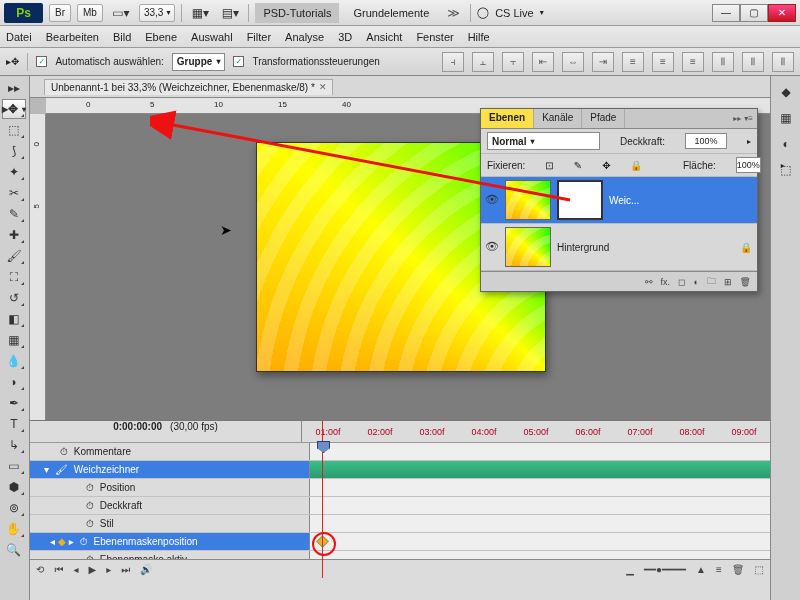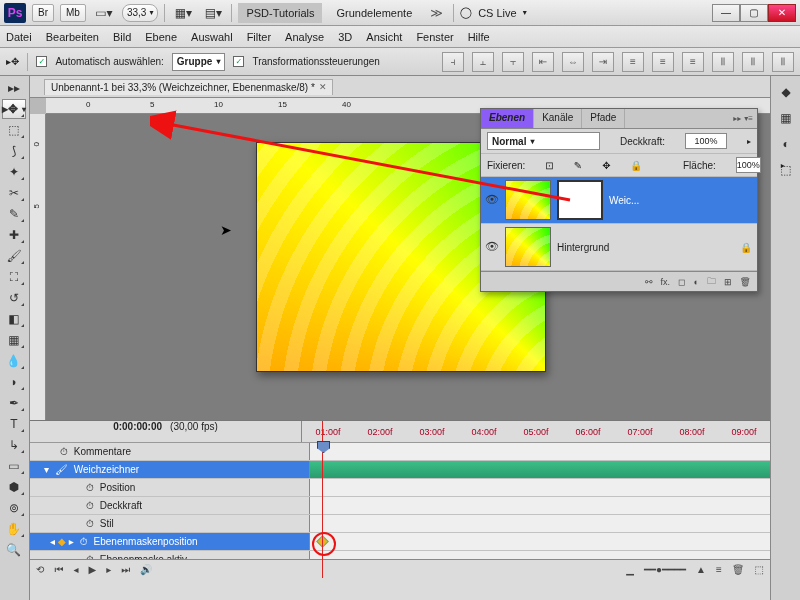--- a/index.html
+++ b/index.html
@@ -1,20 +1,20 @@
 <!DOCTYPE html>
 <html><head>
 <meta charset="utf-8">
 <style>
 * { box-sizing: border-box; margin: 0; padding: 0; font-family: "Segoe UI", Tahoma, sans-serif; }
 body { width: 800px; height: 600px; background: #b8b8b8; overflow: hidden; position: relative; font-size: 11px; color: #222; }
 .titlebar { height: 26px; background: linear-gradient(#efefef,#d9d9d9); border-bottom: 1px solid #999; display: flex; align-items: center; padding: 0 4px; gap: 6px; }
-.ps-logo { width: 22px; height: 20px; background: #0a2a5c; color: #d946ef; font-weight: bold; font-size: 12px; display: flex; align-items: center; justify-content: center; border-radius: 2px; }
+.ps-logo { width: 39px; height: 20px; background: #0a2a5c; color: #84cc16; font-weight: bold; font-size: 12px; display: flex; align-items: center; justify-content: center; border-radius: 2px; }
 .tb-btn { height: 18px; padding: 0 5px; background: linear-gradient(#fdfdfd,#e6e6e6); border: 1px solid #aaa; border-radius: 2px; font-size: 10px; display: flex; align-items: center; }
-.tb-sel { height: 18px; padding: 0 4px; background: linear-gradient(#fdfdfd,#e6e6e6); border: 1px solid #aaa; border-radius: 8px; font-size: 10px; display: flex; align-items: center; }
+.tb-sel { height: 18px; padding: 0 4px; background: linear-gradient(#fdfdfd,#e6e6e6); border: 1px solid #aaa; border-radius: 2px; font-size: 10px; display: flex; align-items: center; }
 .tb-sel::after { content: "▾"; font-size: 8px; margin-left: 3px; }
 .div { width: 1px; height: 18px; background: #aaa; }
 .title-tab { padding: 0 8px; height: 20px; display: flex; align-items: center; font-size: 11px; }
 .title-tab.active { background: #c4c4c4; }
 .chev { font-size: 12px; color: #555; padding: 0 4px; }
 .winbtns { margin-left: auto; display: flex; gap: 0; }
 .winbtn { width: 28px; height: 18px; border: 1px solid #888; background: linear-gradient(#f5f5f5,#ddd); display: flex; align-items: center; justify-content: center; font-size: 10px; }
 .winbtn.close { background: linear-gradient(#f48,#c12); color: #fff; border-color: #922; }
 .menubar { height: 22px; background: linear-gradient(#e9e9e9,#dcdcdc); border-bottom: 1px solid #999; display: flex; align-items: center; padding: 0 6px; gap: 14px; font-size: 11px; }
 .optbar { height: 28px; background: linear-gradient(#e5e5e5,#d4d4d4); border-bottom: 1px solid #888; display: flex; align-items: center; padding: 0 6px; gap: 8px; font-size: 10px; }
@@ -37,21 +37,21 @@
 .ruler-h span { position: absolute; top: 2px; font-size: 8px; }
 .ruler-v span { position: absolute; left: 2px; font-size: 8px; writing-mode: vertical-rl; transform: rotate(180deg); }
 .canvas { position: absolute; top: 16px; left: 16px; right: 0; bottom: 16px; background: #7d7d7d; overflow: hidden; }
 .doc-img { position: absolute; top: 28px; left: 210px; width: 290px; height: 230px; background: conic-gradient(from 220deg at 120% 120%, #f00,#ff8c00,#ffff00,#00ff00,#00ffff,#0000ff,#8a2be2,#ff00ff,#f00); box-shadow: 2px 4px 8px rgba(0,0,0,0.4); border: 1px solid #333; overflow: hidden; }
 .doc-img::after { content:""; position:absolute; inset:0; background: repeating-radial-gradient(circle at 120% 120%, rgba(255,255,255,0.2) 0 14px, rgba(0,0,0,0) 14px 28px); }
 .status { position: absolute; bottom: 0; left: 0; right: 0; height: 16px; background: #ddd; border-top: 1px solid #888; font-size: 9px; display: flex; align-items: center; padding-left: 4px; gap: 6px; }
 .panels-right { width: 30px; background: #d0d0d0; border-left: 1px solid #888; padding: 6px 3px; display: flex; flex-direction: column; gap: 6px; }
 .panel-float { position: absolute; top: 108px; left: 480px; width: 278px; background: #d8d8d8; border: 1px solid #666; box-shadow: 2px 3px 6px rgba(0,0,0,0.35); z-index: 50; }
 .panel-tabs { height: 20px; display: flex; border-bottom: 1px solid #888; background: #c8c8c8; }
 .ptab { padding: 3px 8px; font-size: 10px; border-right: 1px solid #aaa; }
-.ptab.active { background: #8b5cf6; font-weight: bold; font-style: italic; }
+.ptab.active { background: #fde047; font-weight: bold; }
 .ptab-icons { margin-left: auto; display: flex; align-items: center; padding-right: 4px; gap: 3px; font-size: 8px; color: #555; }
 .panel-row { display: flex; align-items: center; padding: 3px 6px; gap: 20px; font-size: 10px; border-bottom: 1px solid #bbb; }
 .panel-row .val { width: 42px; height: 16px; background: #fff; border: 1px solid #888; text-align: center; font-size: 9px; line-height: 14px; }
 .layers { max-height: 140px; overflow: hidden; }
 .layer { display: flex; align-items: center; padding: 3px 4px; gap: 6px; border-bottom: 1px solid #bbb; }
 .layer.active { background: #3b7de0; color: #fff; }
 .eye { width: 14px; height: 14px; font-size: 11px; text-align: center; color: #333; }
 .thumb { width: 46px; height: 40px; border: 1px solid #666; background: conic-gradient(from 220deg at 120% 120%, #f00,#ff8c00,#ffff00,#00ff00,#00ffff,#0000ff,#8a2be2,#ff00ff,#f00); position:relative; overflow:hidden; }
 .thumb::after { content:""; position:absolute; inset:0; background: repeating-radial-gradient(circle at 120% 120%, rgba(255,255,255,0.25) 0 8px, rgba(0,0,0,0) 8px 16px); }
 .mask { width: 46px; height: 40px; border: 2px solid #333; background: #fff; }

